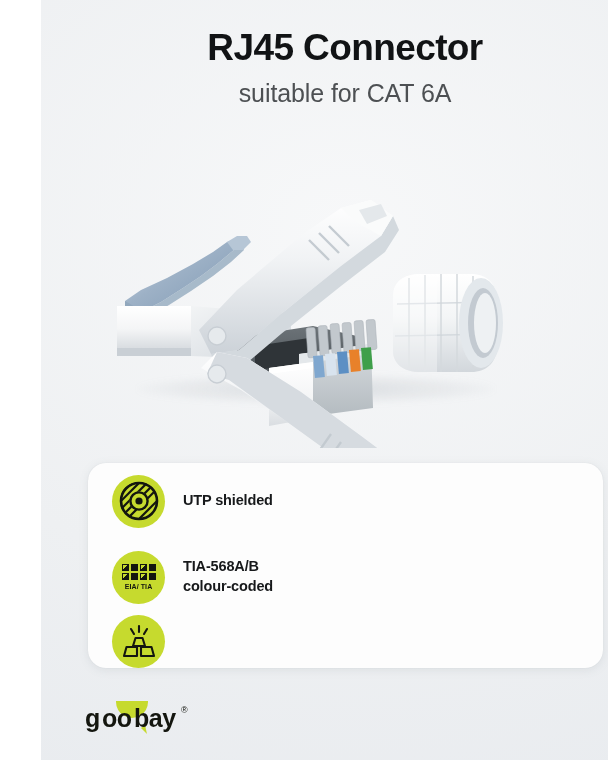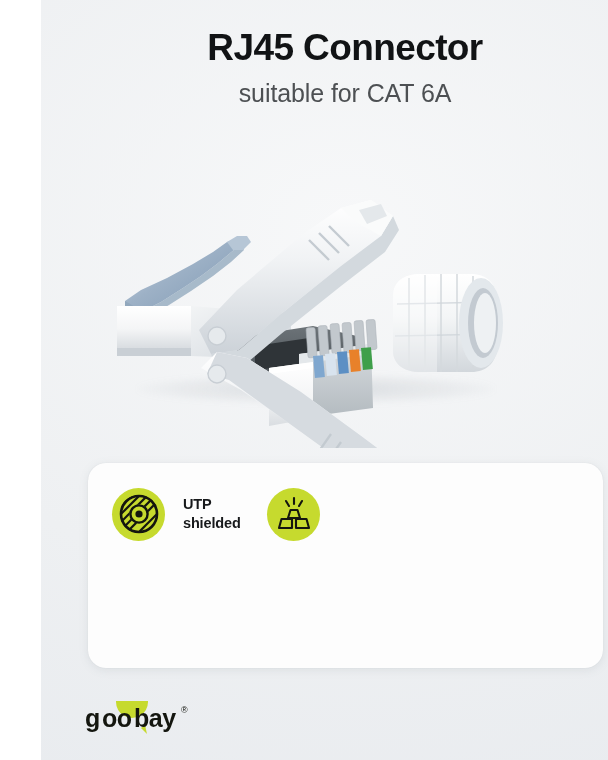--- a/index.html
+++ b/index.html
@@ -78,21 +78,21 @@
     background: #fdfdfd;
     border-radius: 18px;
     box-shadow: 0 2px 10px rgba(110,120,132,0.13), 0 0 1px rgba(110,120,132,0.20);
   }
   .feature-grid {
     position: absolute;
     left: 0; top: 0;
     width: 465px;
     height: 205px;
     display: grid;
-    grid-template-columns: 1fr 1fr 1fr;
+    grid-template-columns: 1fr;
     grid-template-rows: 1fr 1fr;
   }
   .feature {
     display: flex;
     align-items: center;
     padding-left: 24px;
     box-sizing: border-box;
   }
   .feature-icon {
     width: 53px;
@@ -336,20 +336,41 @@
             <circle cx="20" cy="20" r="8.6" fill="none" stroke="#14160f" stroke-width="2.4"></circle>
             <circle cx="20" cy="20" r="3.6" fill="#14160f"></circle>
           </svg>
         </div>
         <div class="feature-label">
           <span class="ln">UTP shielded</span>
         </div>
       </div>
 
 
+      <div class="feature">
+        <div class="feature-icon">
+          <div class="eia-wrap">
+            <div class="eia-grid">
+              <span class="sq half"></span>
+                <span class="sq"></span>
+              <span class="sq half"></span>
+                <span class="sq"></span>
+              <span class="sq half"></span>
+                <span class="sq"></span>
+              <span class="sq half"></span>
+                <span class="sq"></span>
+            </div>
+            <div class="eia-text">EIA/ TIA</div>
+          </div>
+        </div>
+        <div class="feature-label">
+          <span class="ln">TIA-568A/B</span>
+          <span class="ln">colour-coded</span>
+        </div>
+      </div>
 
       <div class="feature">
         <div class="feature-icon">
           <svg width="40" height="40" viewBox="0 0 40 40">
             <g stroke="#14160f" stroke-width="2.1" stroke-linecap="round">
               <path d="M20,4 L20,10"></path>
               <path d="M12,7 L15,12"></path>
               <path d="M28,7 L25,12"></path>
             </g>
             <g fill="none" stroke="#14160f" stroke-width="2.1" stroke-linejoin="round">

